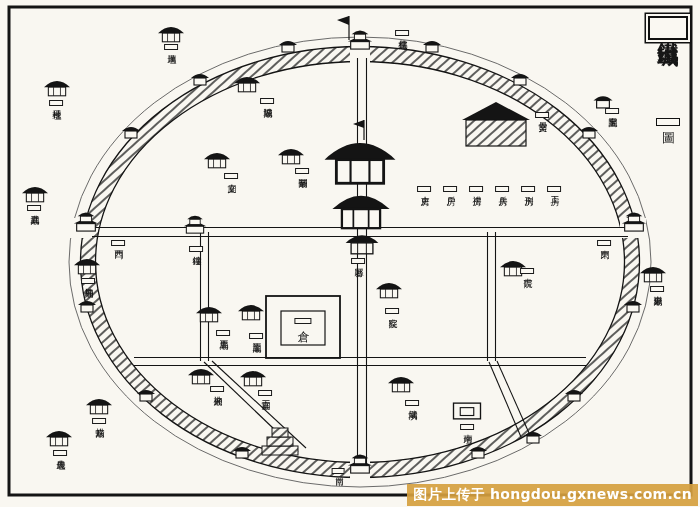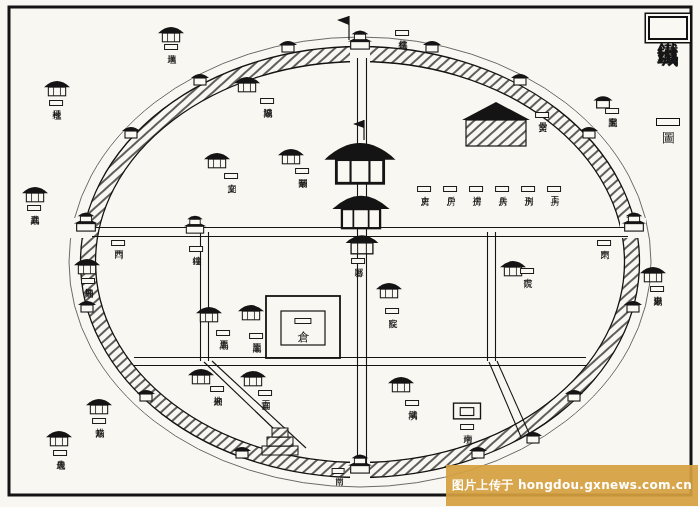--- a/index.html
+++ b/index.html
@@ -25,22 +25,22 @@
     box-shadow:0 0 0 2px #faf8f2,0 0 0 3.5px #111;
   }
   .seal{
     position:absolute;right:20px;top:118px;z-index:4;
     writing-mode:vertical-rl;text-orientation:upright;
     font-size:13px;border:1.5px solid #111;padding:3px 2px;background:#faf8f2;
   }
   .watermark{
     position:absolute;right:2px;bottom:1px;z-index:5;
     background:rgba(213,160,63,0.92);color:#fff;
-    font-size:12px;font-weight:bold;letter-spacing:.3px;
-    padding:12px 6px;
+    font-size:14px;font-weight:bold;letter-spacing:.3px;
+    padding:2px 6px;
   }
 </style>
 </head>
 <body>
 
 <div class="stage">
 
   <svg width="700" height="507" viewBox="0 0 700 507">
     <defs>
       <pattern id="hatch" width="7" height="7" patternUnits="userSpaceOnUse" patternTransform="rotate(48)">

